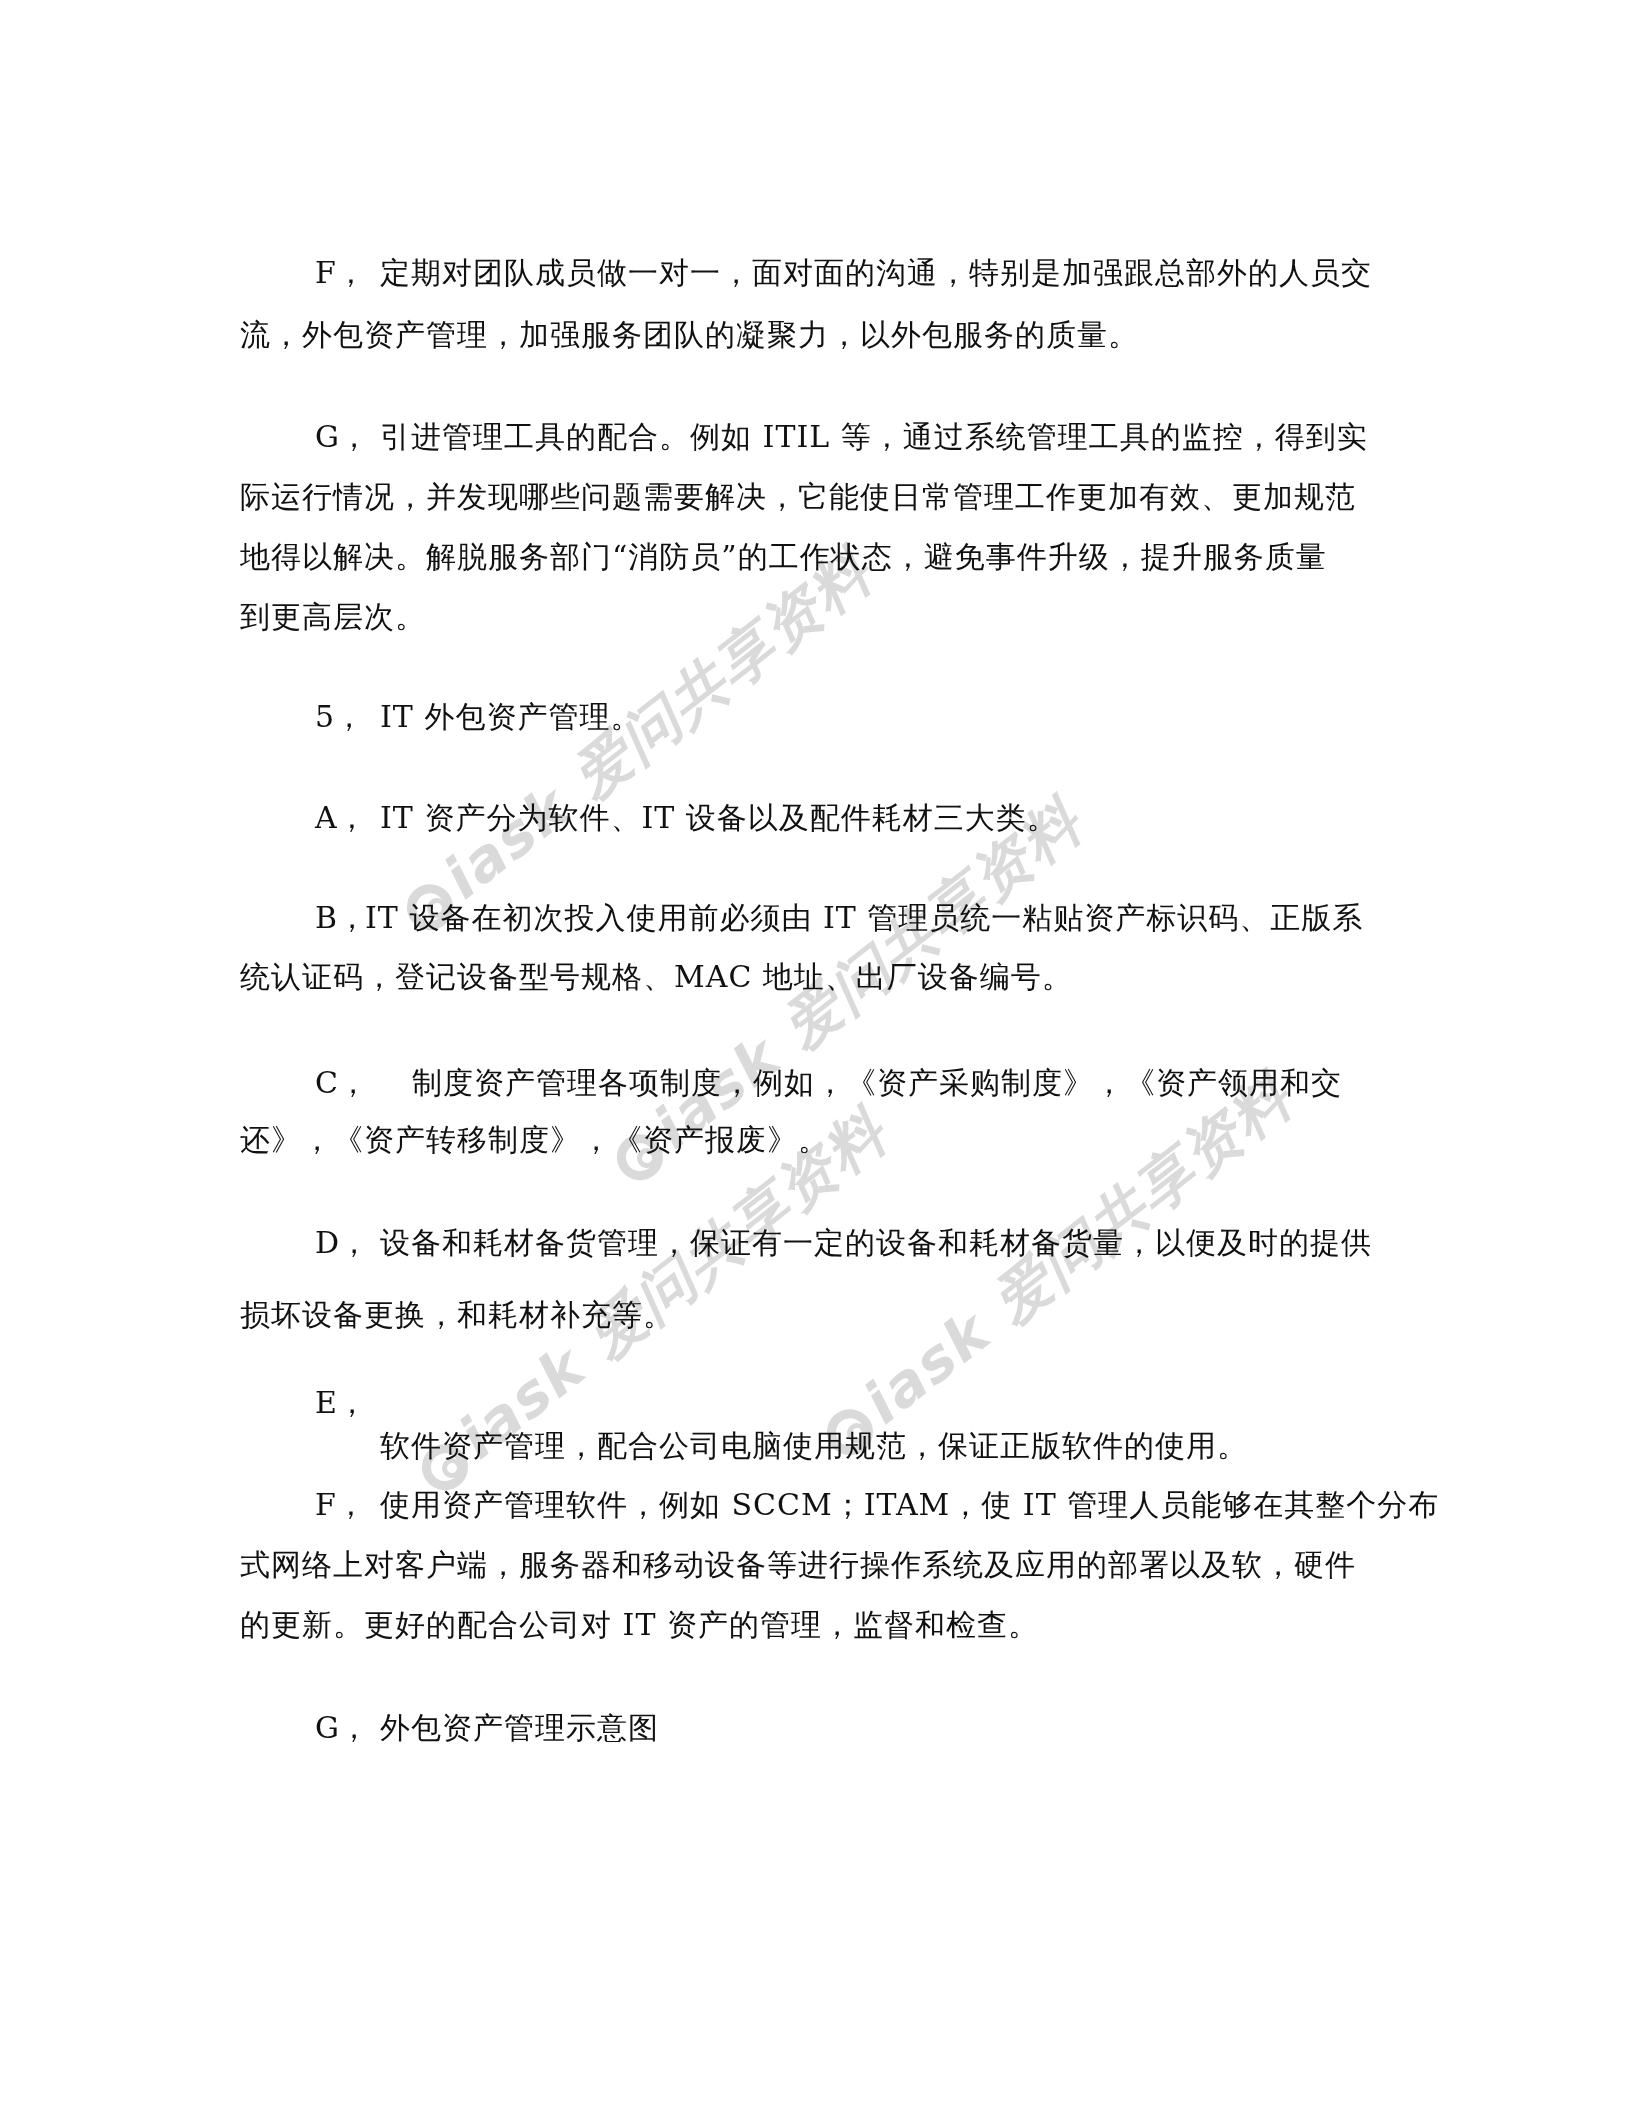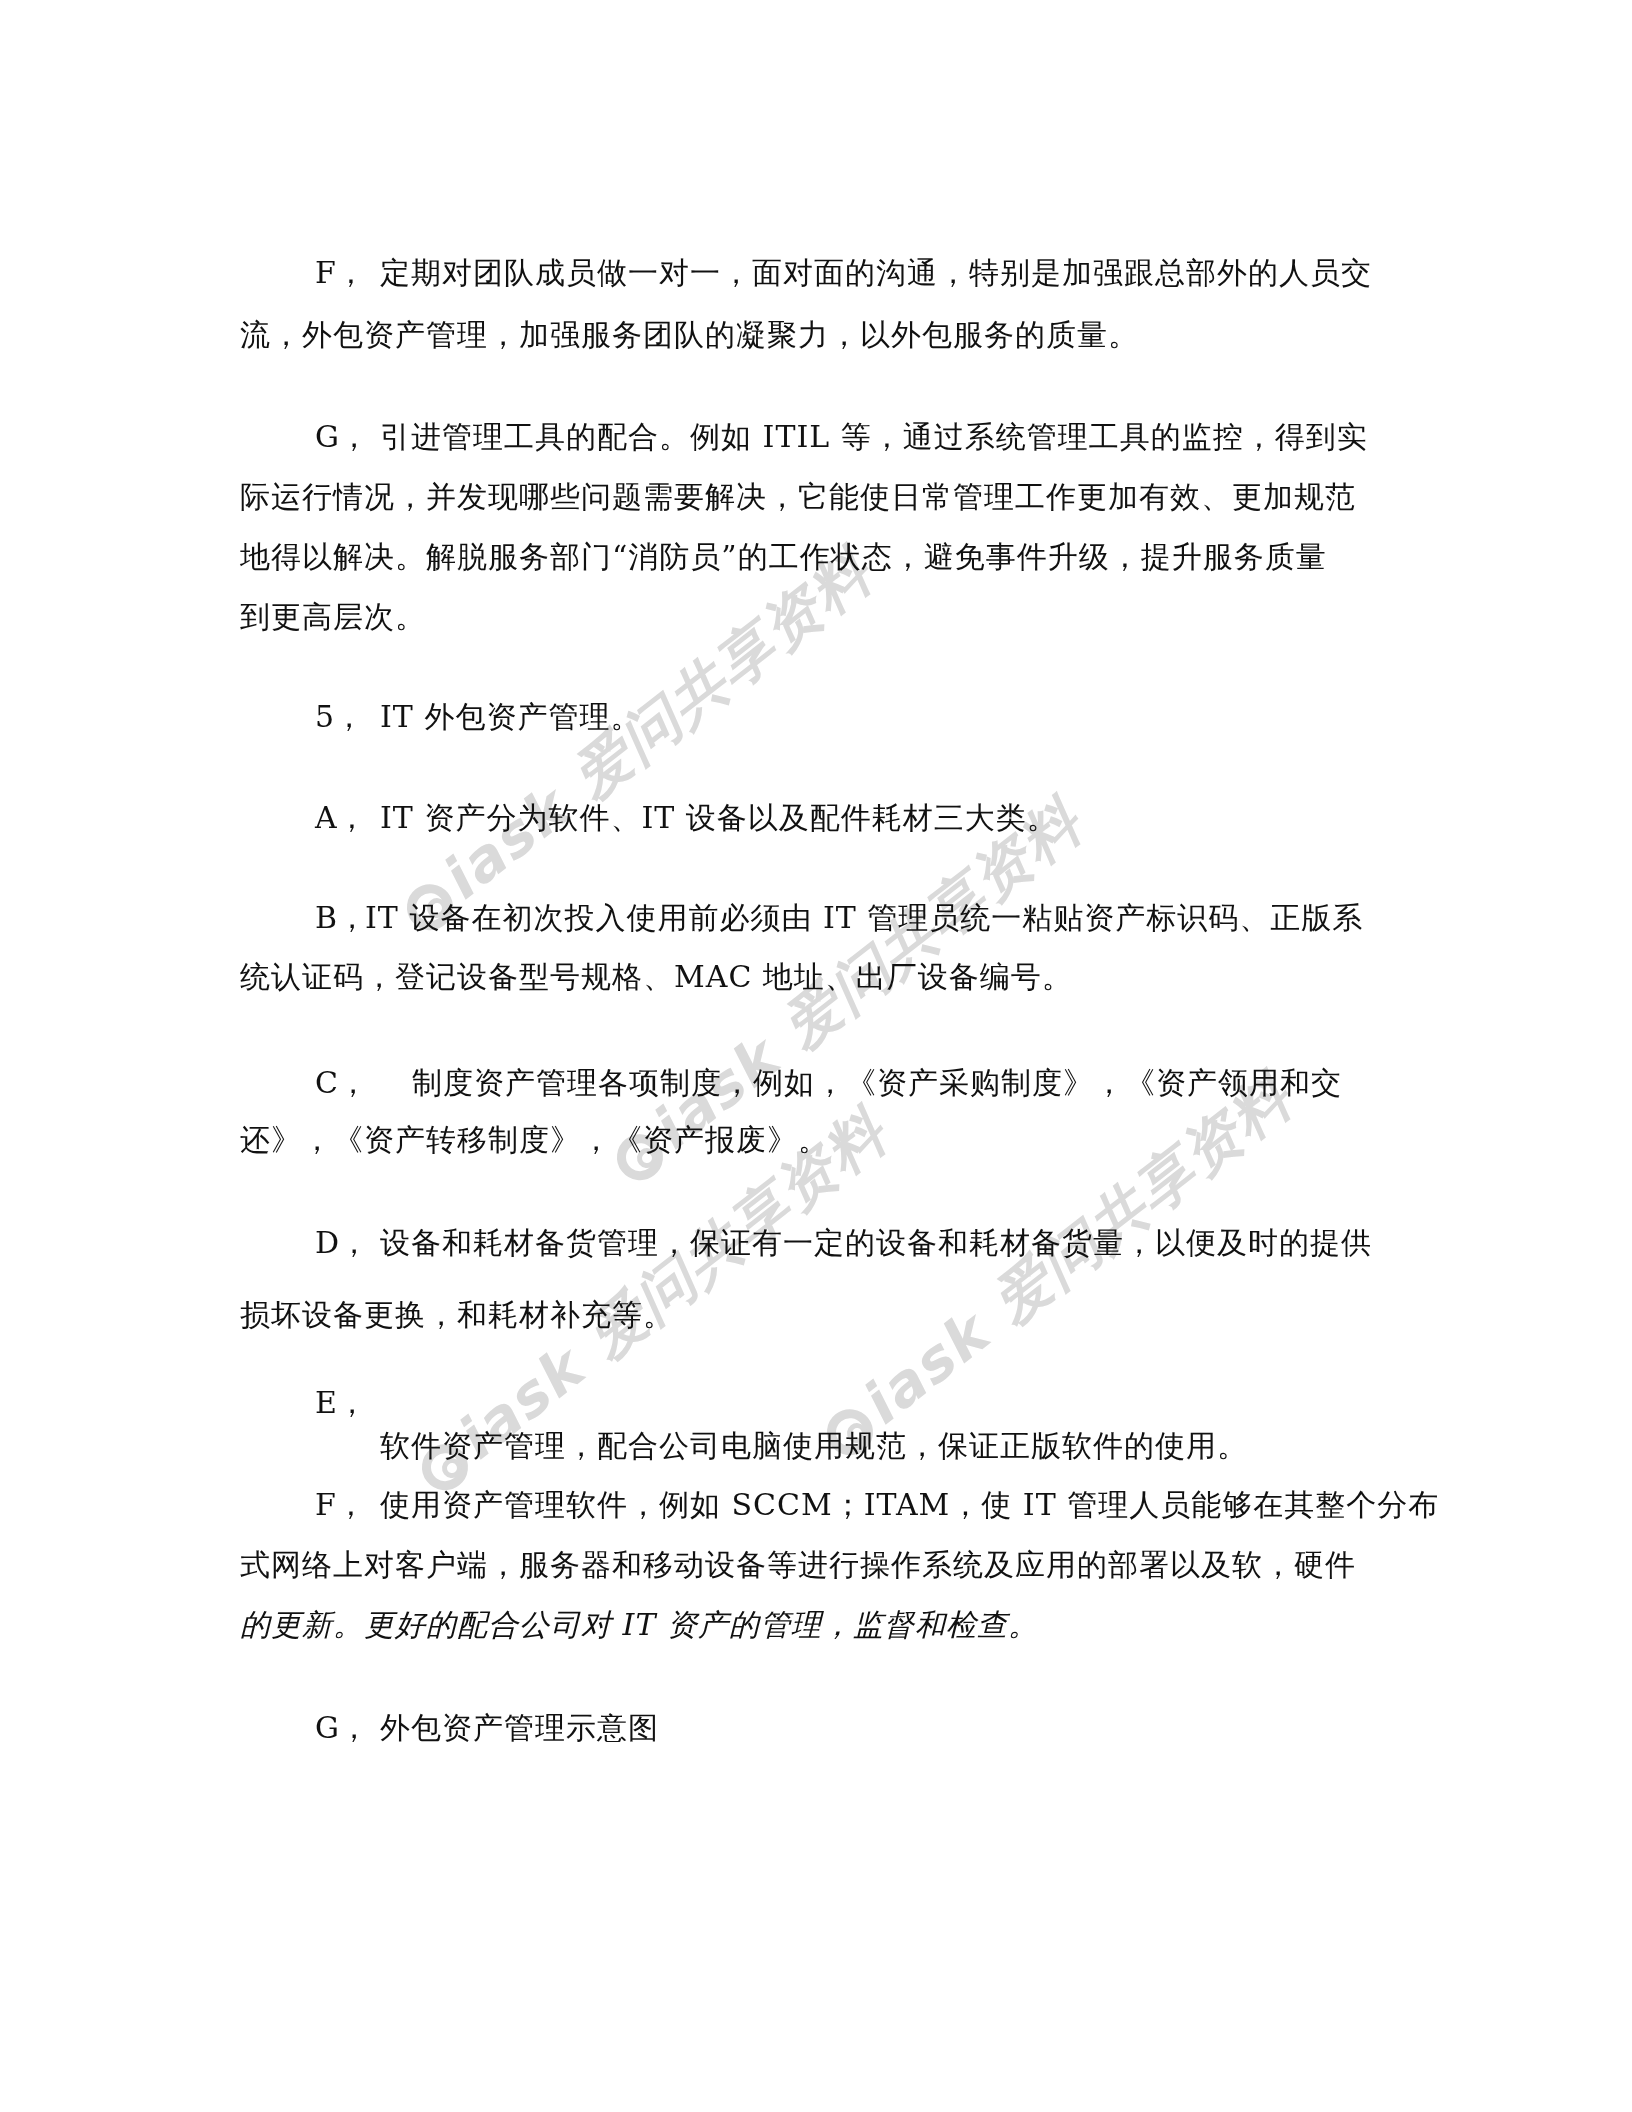--- a/index.html
+++ b/index.html
@@ -89,21 +89,21 @@
 
   <div>
     <span class="label" style="left:315px;top:1383px;">E，</span>
     <span class="line" style="left:380px;top:1383px;margin-top:43px;">软件资产管理，配合公司电脑使用规范，保证正版软件的使用。</span>
   </div>
 
   <div>
     <span class="label" style="left:315px;top:1485px;">F，</span>
     <span class="line" style="left:380px;top:1485px;">使用资产管理软件，例如 SCCM；ITAM，使 IT 管理人员能够在其整个分布</span>
     <span class="line" style="left:240px;top:1545px;">式网络上对客户端，服务器和移动设备等进行操作系统及应用的部署以及软，硬件</span>
-    <span class="line" style="left:240px;top:1605px;font-style:italic;">的更新。更好的配合公司对 IT 资产的管理，监督和检查。</span>
+    <span class="line" style="left:240px;top:1605px;">的更新。更好的配合公司对 IT 资产的管理，监督和检查。</span>
   </div>
 
   <div>
     <span class="label" style="left:315px;top:1708px;">G，</span>
     <span class="line" style="left:380px;top:1708px;">外包资产管理示意图</span>
   </div>
 
 </div>
 
 </body></html>

